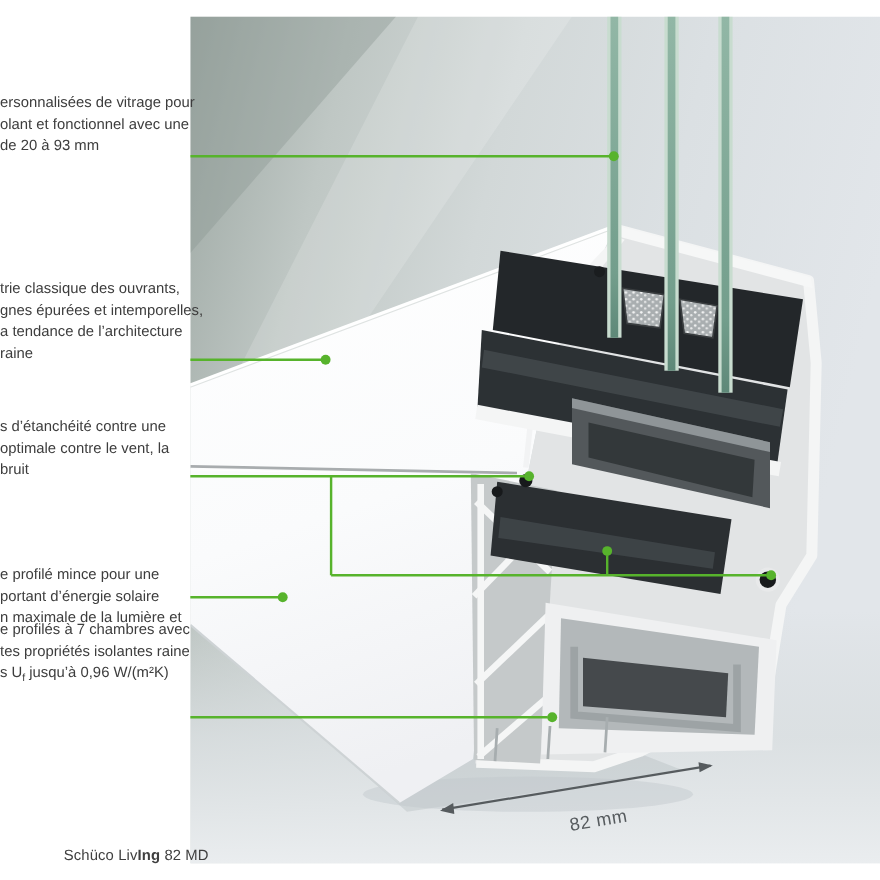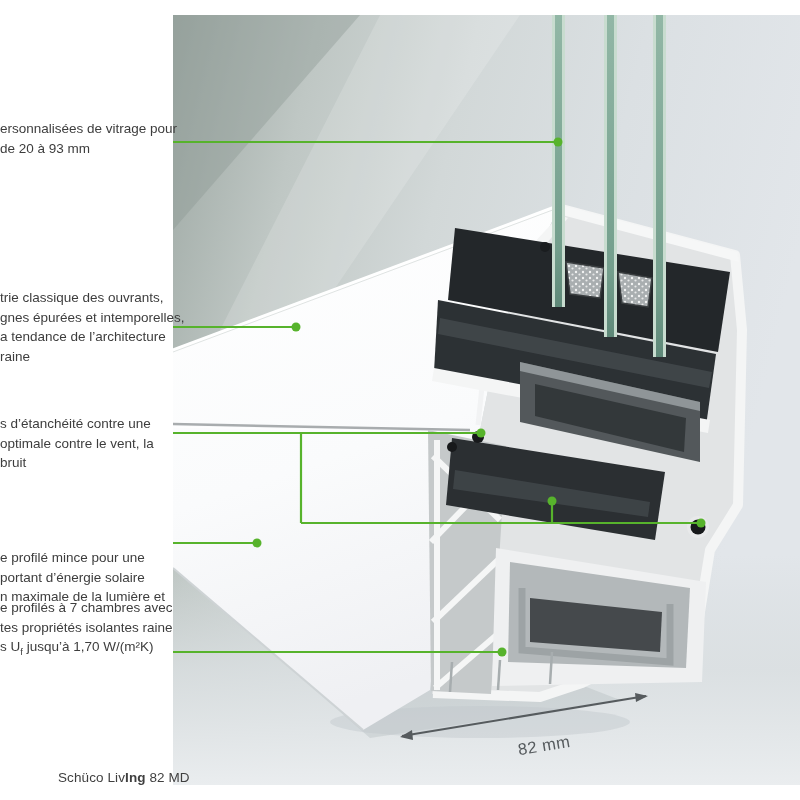--- a/index.html
+++ b/index.html
@@ -5,21 +5,21 @@
   html,body{margin:0;padding:0;}
   body{
     width:800px;height:800px;position:relative;overflow:hidden;
     background:#ffffff;
     font-family:"Liberation Sans","DejaVu Sans",sans-serif;
   }
   #scene{position:absolute;left:0;top:0;width:800px;height:800px;}
   .note{
     position:absolute;left:0;width:190px;
     font-size:13.5px;line-height:19.5px;color:#3d3d3d;
-    white-space:nowrap;overflow:visible;margin-top:36px;
+    white-space:nowrap;overflow:visible;
   }
   .note div{white-space:nowrap;}
   .note sub{font-size:9.5px;line-height:0;}
   #caption{
     position:absolute;left:38px;top:770px;
     font-size:13.5px;color:#3f3f3f;letter-spacing:.1px;margin-left:20px;
   }
   #caption .b{font-weight:700;}
 </style>
 </head>
@@ -185,20 +185,21 @@
     <text x="545" y="751" transform="rotate(-9.5 545 751)" font-size="16.5" fill="#565b5e" text-anchor="middle" letter-spacing="0.5">82 mm</text>
   </g>
 
   <rect x="0" y="0" width="800" height="15" fill="#ffffff"></rect>
   <rect x="0" y="785" width="800" height="15" fill="#ffffff"></rect>
   <rect x="0" y="0" width="173" height="800" fill="#ffffff"></rect>
 </svg>
 
 <div class="note" style="top:83px">
   <div>ersonnalisées de vitrage pour</div>
+  <div>olant et fonctionnel avec une</div>
   <div>de 20 à 93 mm</div>
 </div>
 
 <div class="note" style="top:252px">
   <div>trie classique des ouvrants,</div>
   <div>gnes épurées et intemporelles,</div>
   <div>a tendance de l’architecture</div>
   <div>raine</div>
 </div>
 
@@ -211,19 +212,19 @@
 <div class="note" style="top:512px">
   <div>e profilé mince pour une</div>
   <div>portant d’énergie solaire</div>
   <div>n maximale de la lumière et</div>
 </div>
 
 <div class="note" style="top:562px">
   <div>e profilés à 7 chambres avec</div>
   <div>tes propriétés isolantes raine</div>
   <div>
-    <span>s U</span><sub>f</sub><span> jusqu’à 1,70 W/(m²K)</span>
+    <span>s U</span><sub>f</sub><span> jusqu’à 0,96 W/(m²K)</span>
   </div>
 </div>
 
 <div id="caption">
   <span>Schüco Liv</span><span class="b">Ing</span><span> 82 MD</span>
 </div>
 
 </body></html>

